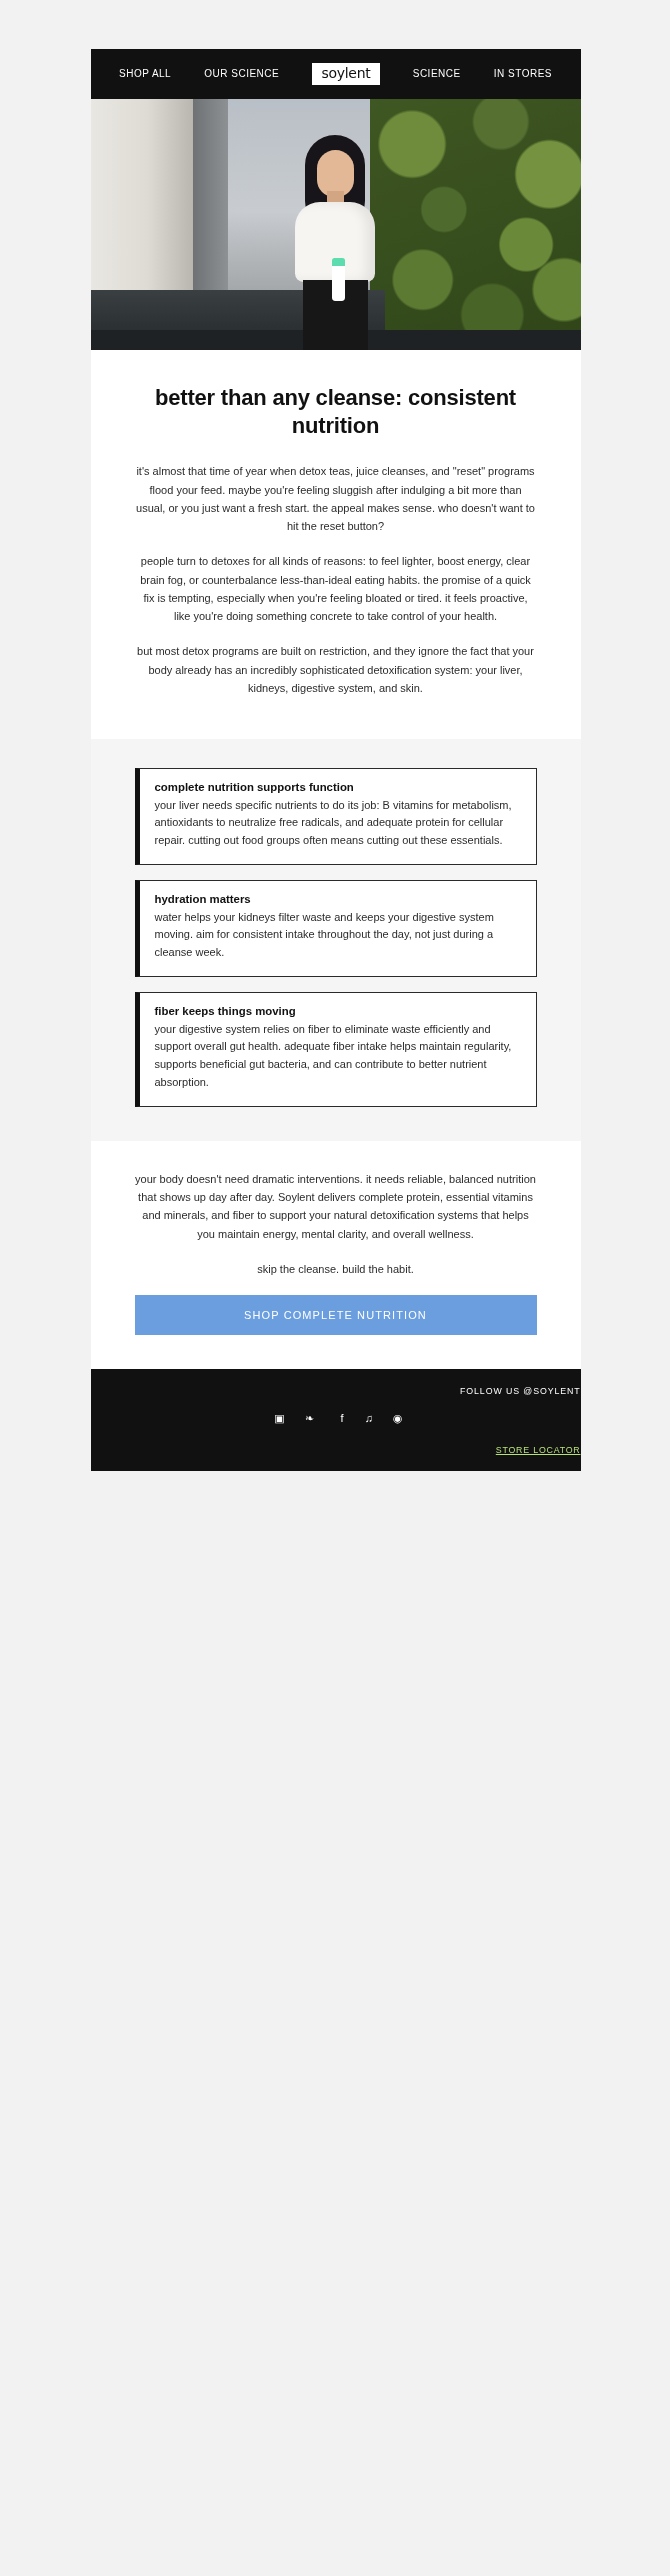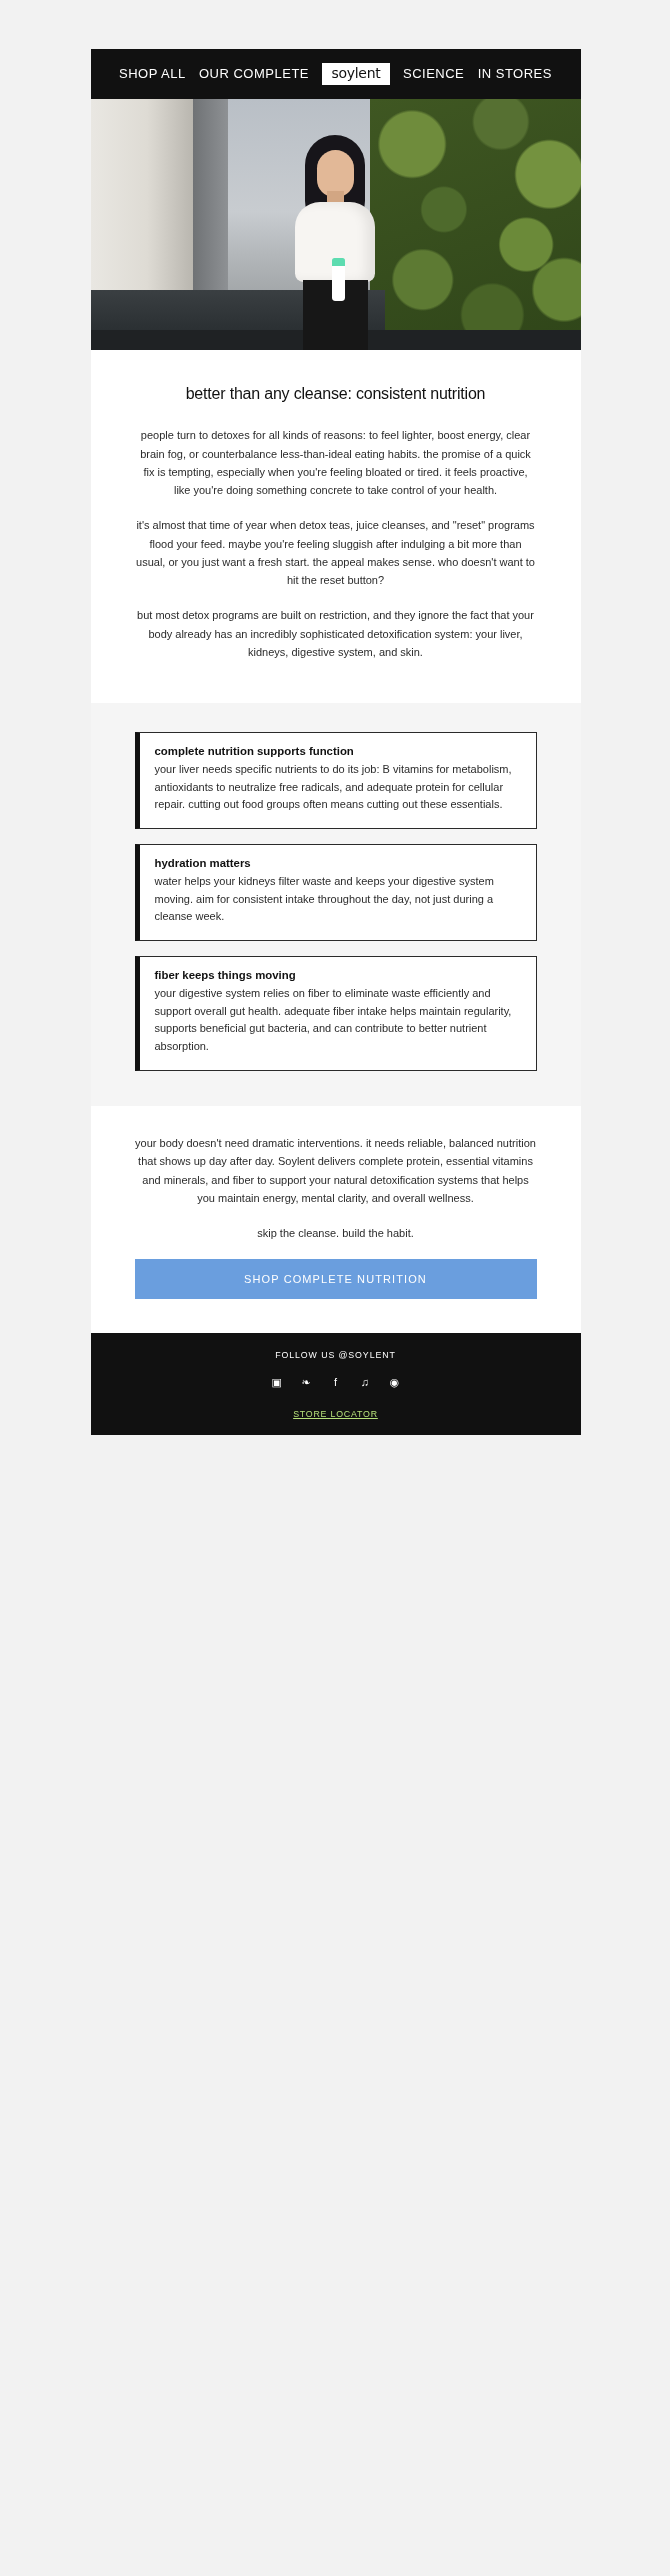--- a/index.html
+++ b/index.html
@@ -26,21 +26,21 @@
   .nav {
     background: #111111;
     height: 50px;
     display: flex;
     align-items: center;
     justify-content: space-between;
     padding: 0 28.5px;
   }
   .nav-link {
     color: #ffffff;
-    font-size: 13px;
+    font-size: 10px;
     letter-spacing: 0.5px;
     text-align: right;
     line-height: 1.25;
     text-decoration: none;
   }
   .nav-logo {
     background: #ffffff;
     color: #111111;
     font-size: 14px;
     padding: 2.5px 9.2px 4.2px;
@@ -159,22 +159,22 @@
     width: 13.4px; height: 8.4px;
     background: #5ddcb0;
     border-radius: 2.5px 2.5px 0 0;
   }
 
   
   .section-white { background: #ffffff; padding: 0 44px; }
   .section-grey  { background: #f5f5f5; padding: 0 44px; }
 
   h1.headline {
-    font-size: 16px;
-    font-weight: 400;
+    font-size: 22px;
+    font-weight: 700;
     line-height: 1.28;
     text-align: center;
     color: #111111;
     margin: 34px 0 22px;
     letter-spacing: -0.2px;
   }
   p.body {
     font-size: 11px;
     line-height: 1.66;
     color: #2b2b2b;
@@ -221,21 +221,21 @@
     text-decoration: none;
     margin: 13.4px 0 34px;
     cursor: pointer;
     font-family: "Liberation Sans", sans-serif;
   }
 
   
   .footer {
     background: #111111;
     padding: 17px 0 15px;
-    text-align: center;
+    text-align: right;
   }
   .follow {
     color: #ffffff;
     font-size: 8.8px;
     letter-spacing: 0.9px;
     margin-bottom: 13.4px;
   }
   .social {
     display: flex;
     justify-content: center;
@@ -268,21 +268,21 @@
   .legal a { color: #6a9ede; }
 </style>
 </head>
 <body>
 
 <div class="page">
   <div class="email">
 
     <div class="nav">
       <a class="nav-link" href="#">SHOP ALL</a>
-      <a class="nav-link" href="#">OUR COMPLETE</a>
+      <a class="nav-link" href="#">OUR SCIENCE</a>
       <div class="nav-logo">soylent</div>
       <a class="nav-link" href="#">SCIENCE</a>
       <a class="nav-link" href="#">IN STORES</a>
     </div>
 
     <div class="hero">
       <div class="hero-sky"></div>
       <div class="hero-hedge"></div>
       <div class="hero-column"></div>
       <div class="hero-column2"></div>
@@ -294,22 +294,22 @@
         <div class="p-neck"></div>
         <div class="p-blouse"></div>
         <div class="p-skirt"></div>
         <div class="p-bottle"></div>
         <div class="p-bottle-cap"></div>
       </div>
     </div>
 
     <div class="section-white pad-bot-30">
       <h1 class="headline">better than any cleanse: consistent nutrition</h1>
+      <p class="body">it's almost that time of year when detox teas, juice cleanses, and "reset" programs flood your feed. maybe you're feeling sluggish after indulging a bit more than usual, or you just want a fresh start. the appeal makes sense. who doesn't want to hit the reset button?</p>
       <p class="body">people turn to detoxes for all kinds of reasons: to feel lighter, boost energy, clear brain fog, or counterbalance less-than-ideal eating habits. the promise of a quick fix is tempting, especially when you're feeling bloated or tired. it feels proactive, like you're doing something concrete to take control of your health.</p>
-      <p class="body">it's almost that time of year when detox teas, juice cleanses, and "reset" programs flood your feed. maybe you're feeling sluggish after indulging a bit more than usual, or you just want a fresh start. the appeal makes sense. who doesn't want to hit the reset button?</p>
       <p class="body">but most detox programs are built on restriction, and they ignore the fact that your body already has an incredibly sophisticated detoxification system: your liver, kidneys, digestive system, and skin.</p>
     </div>
 
     <div class="section-grey pad-top-34 cards-wrap">
 
       <div class="card">
         <h3>complete nutrition supports function</h3>
         <p>your liver needs specific nutrients to do its job: B vitamins for metabolism, antioxidants to neutralize free radicals, and adequate protein for cellular repair. cutting out food groups often means cutting out these essentials.</p>
       </div>
 

